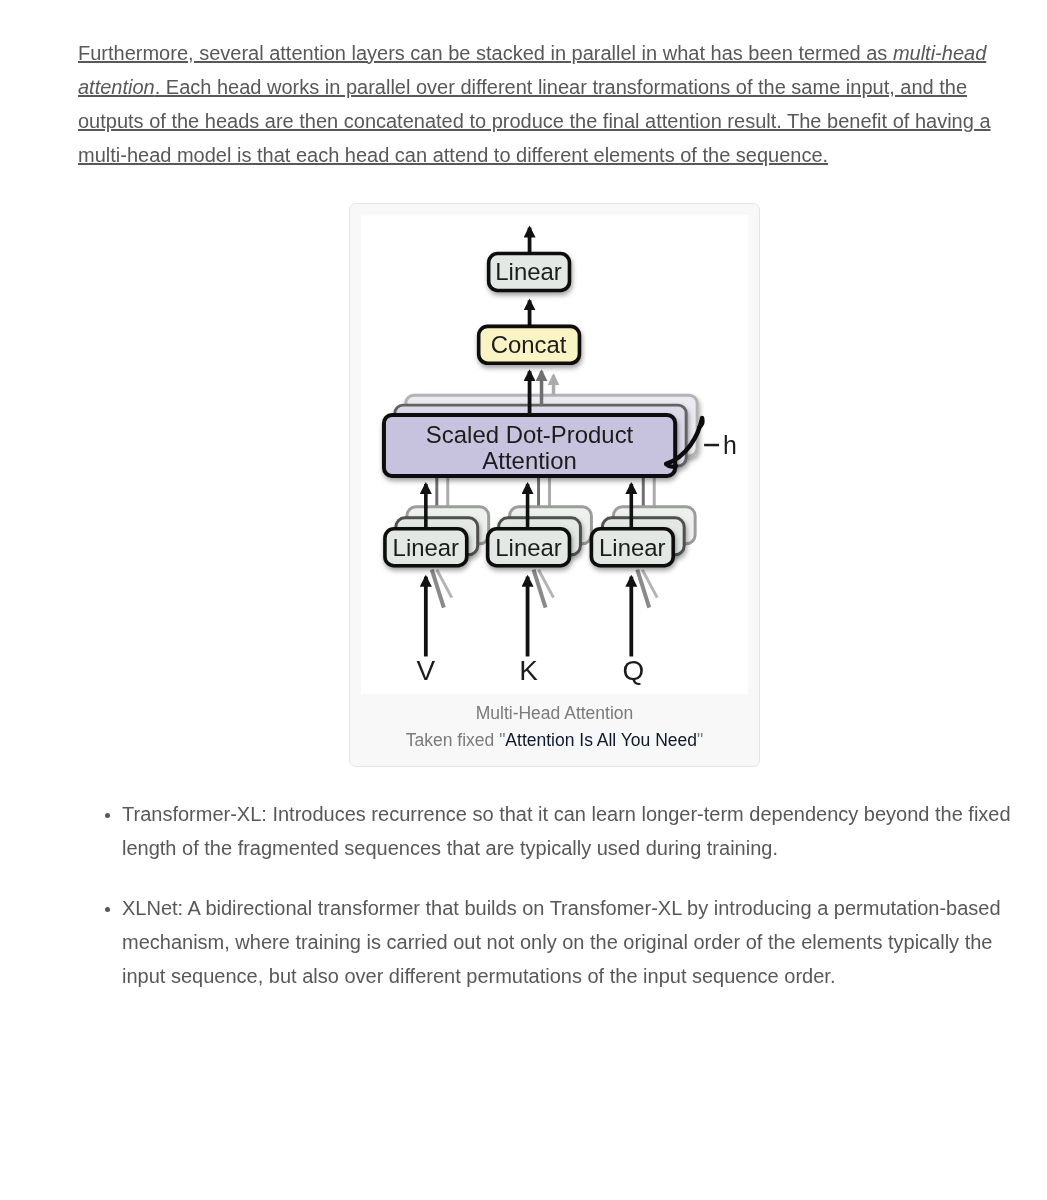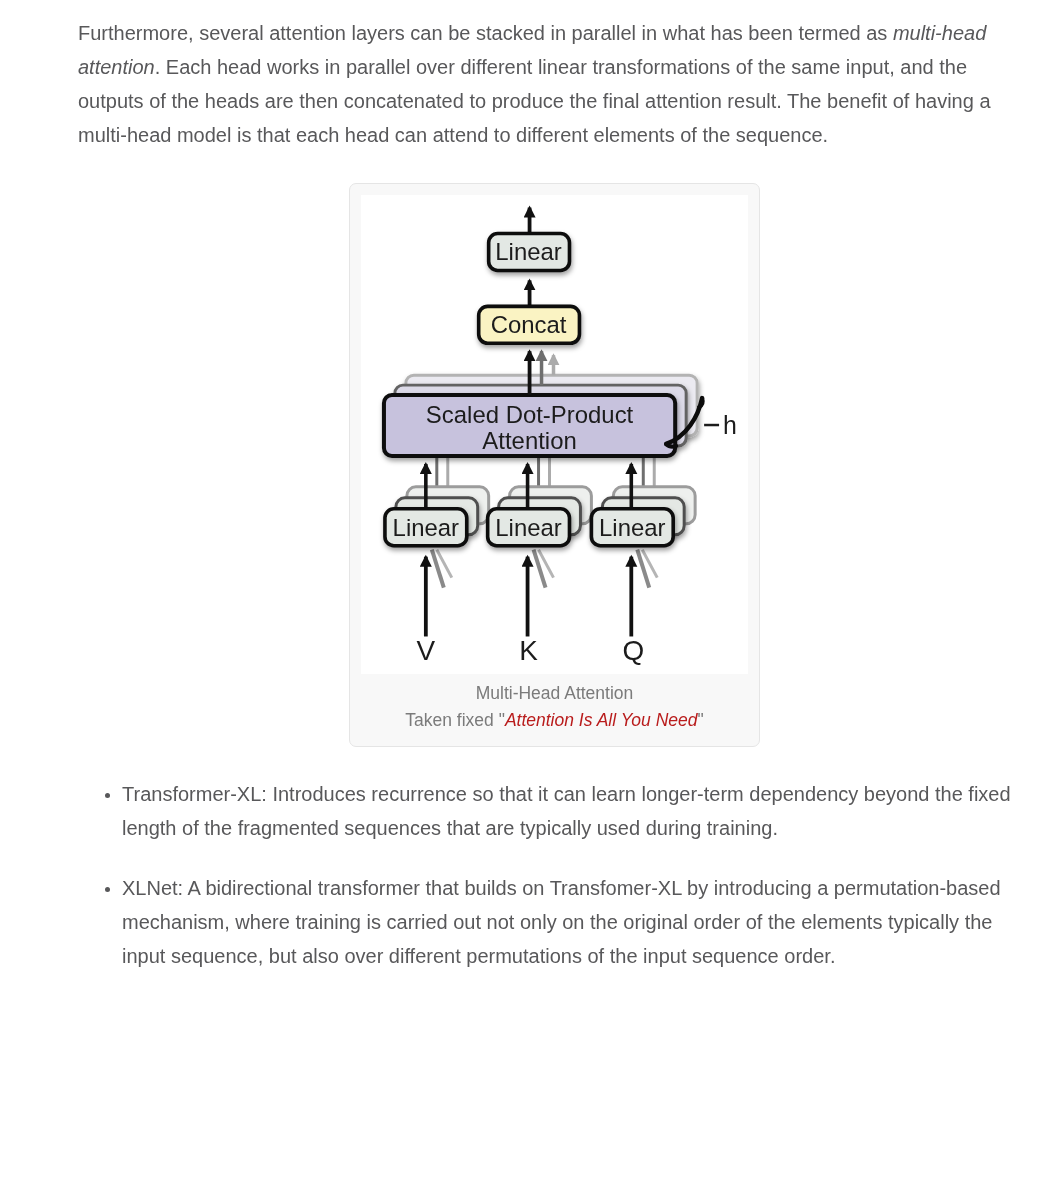--- a/index.html
+++ b/index.html
@@ -16,21 +16,21 @@
   .content {
     width: 935px;
     margin-left: 78px;
     color: #58585a;
   }
   p.body-text {
     font-size: 20px;
     line-height: 34px;
     color: #58585a;
   }
-  .para-1 { margin-top: 16px; }
+  .para-1 { margin-top: 36px; text-decoration: underline; }
   .para-2 { margin-top: 29px; }
   .italic { font-style: italic; }
 
   
   figure.mha-figure {
     margin-top: 31px;
     margin-left: 271px;
     width: 411px;
     background: #f8f8f8;
     border: 1px solid #e5e5e5;
@@ -44,23 +44,22 @@
   }
   .figure-image-area svg { display: block; }
   figcaption {
     margin-top: 6px;
     text-align: center;
     font-size: 17.5px;
     line-height: 27px;
     color: #7b7b7b;
   }
   figcaption a {
-    color: #b91c1c;
+    color: #0f172a;
     text-decoration: none;
-    font-style: italic;
   }
 
   
   ul.variant-list {
     margin-top: 30px;
     padding-left: 44px;
     list-style: disc;
   }
   ul.variant-list li {
     font-size: 20px;

